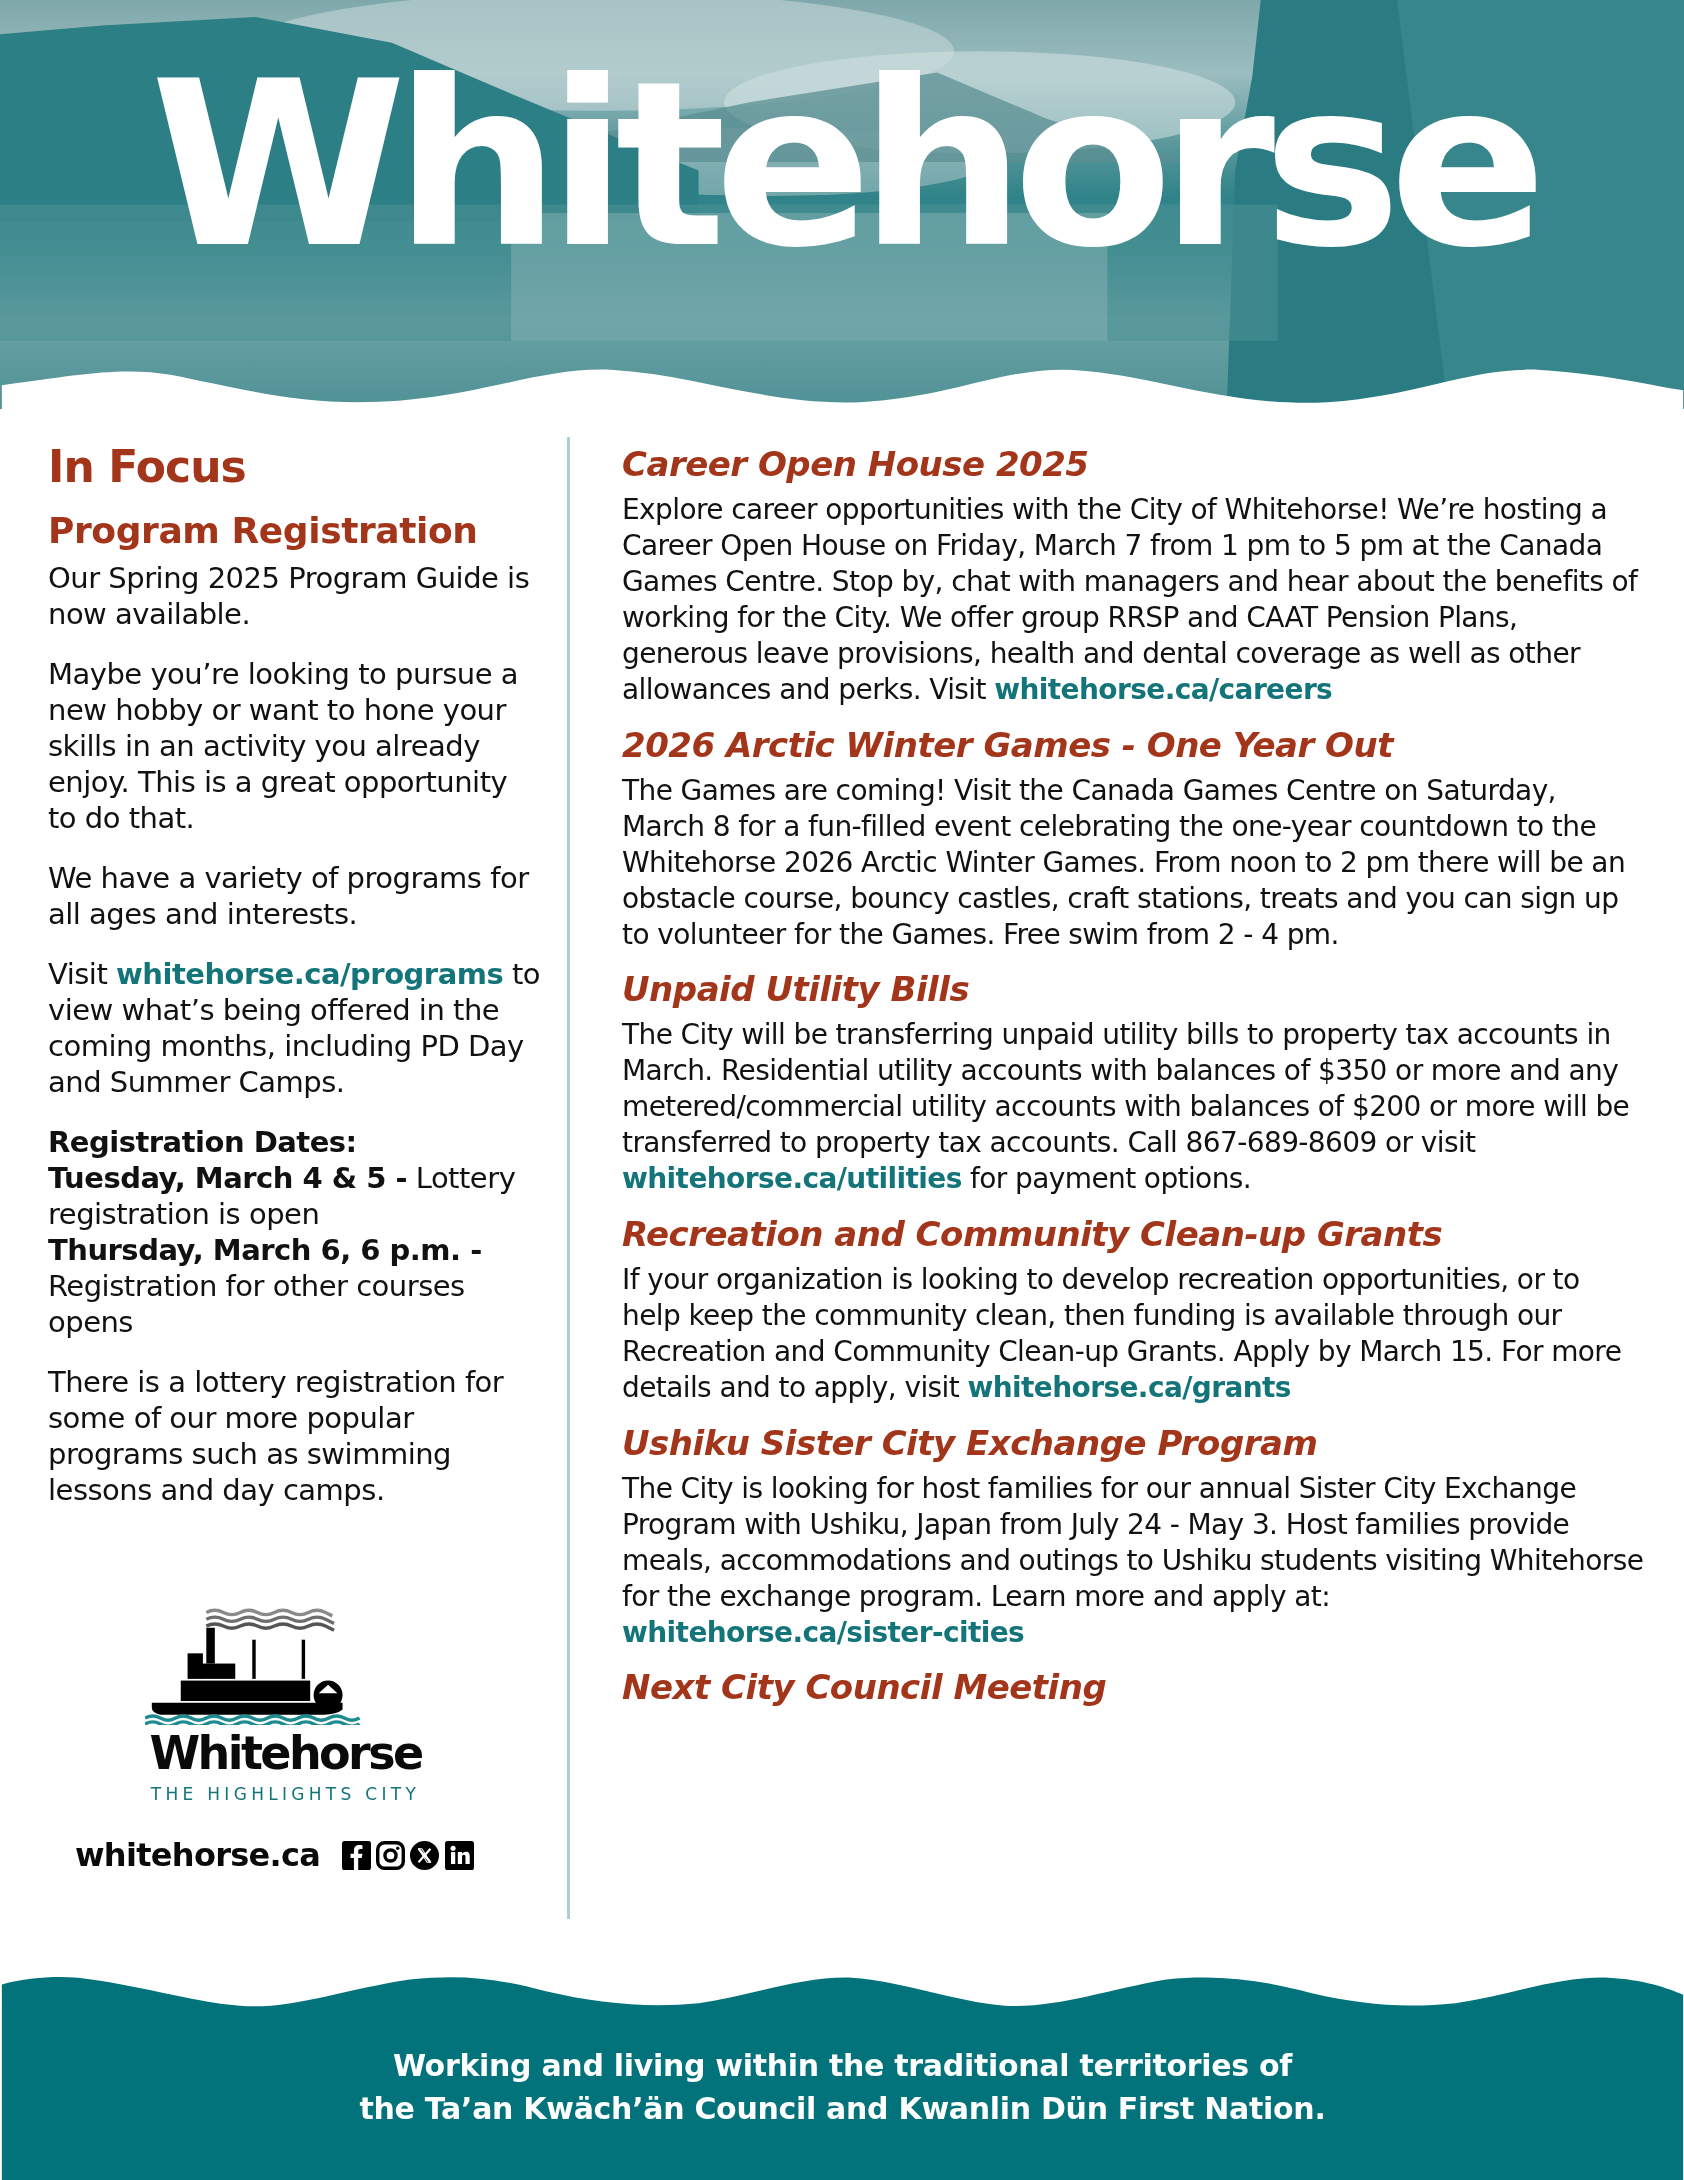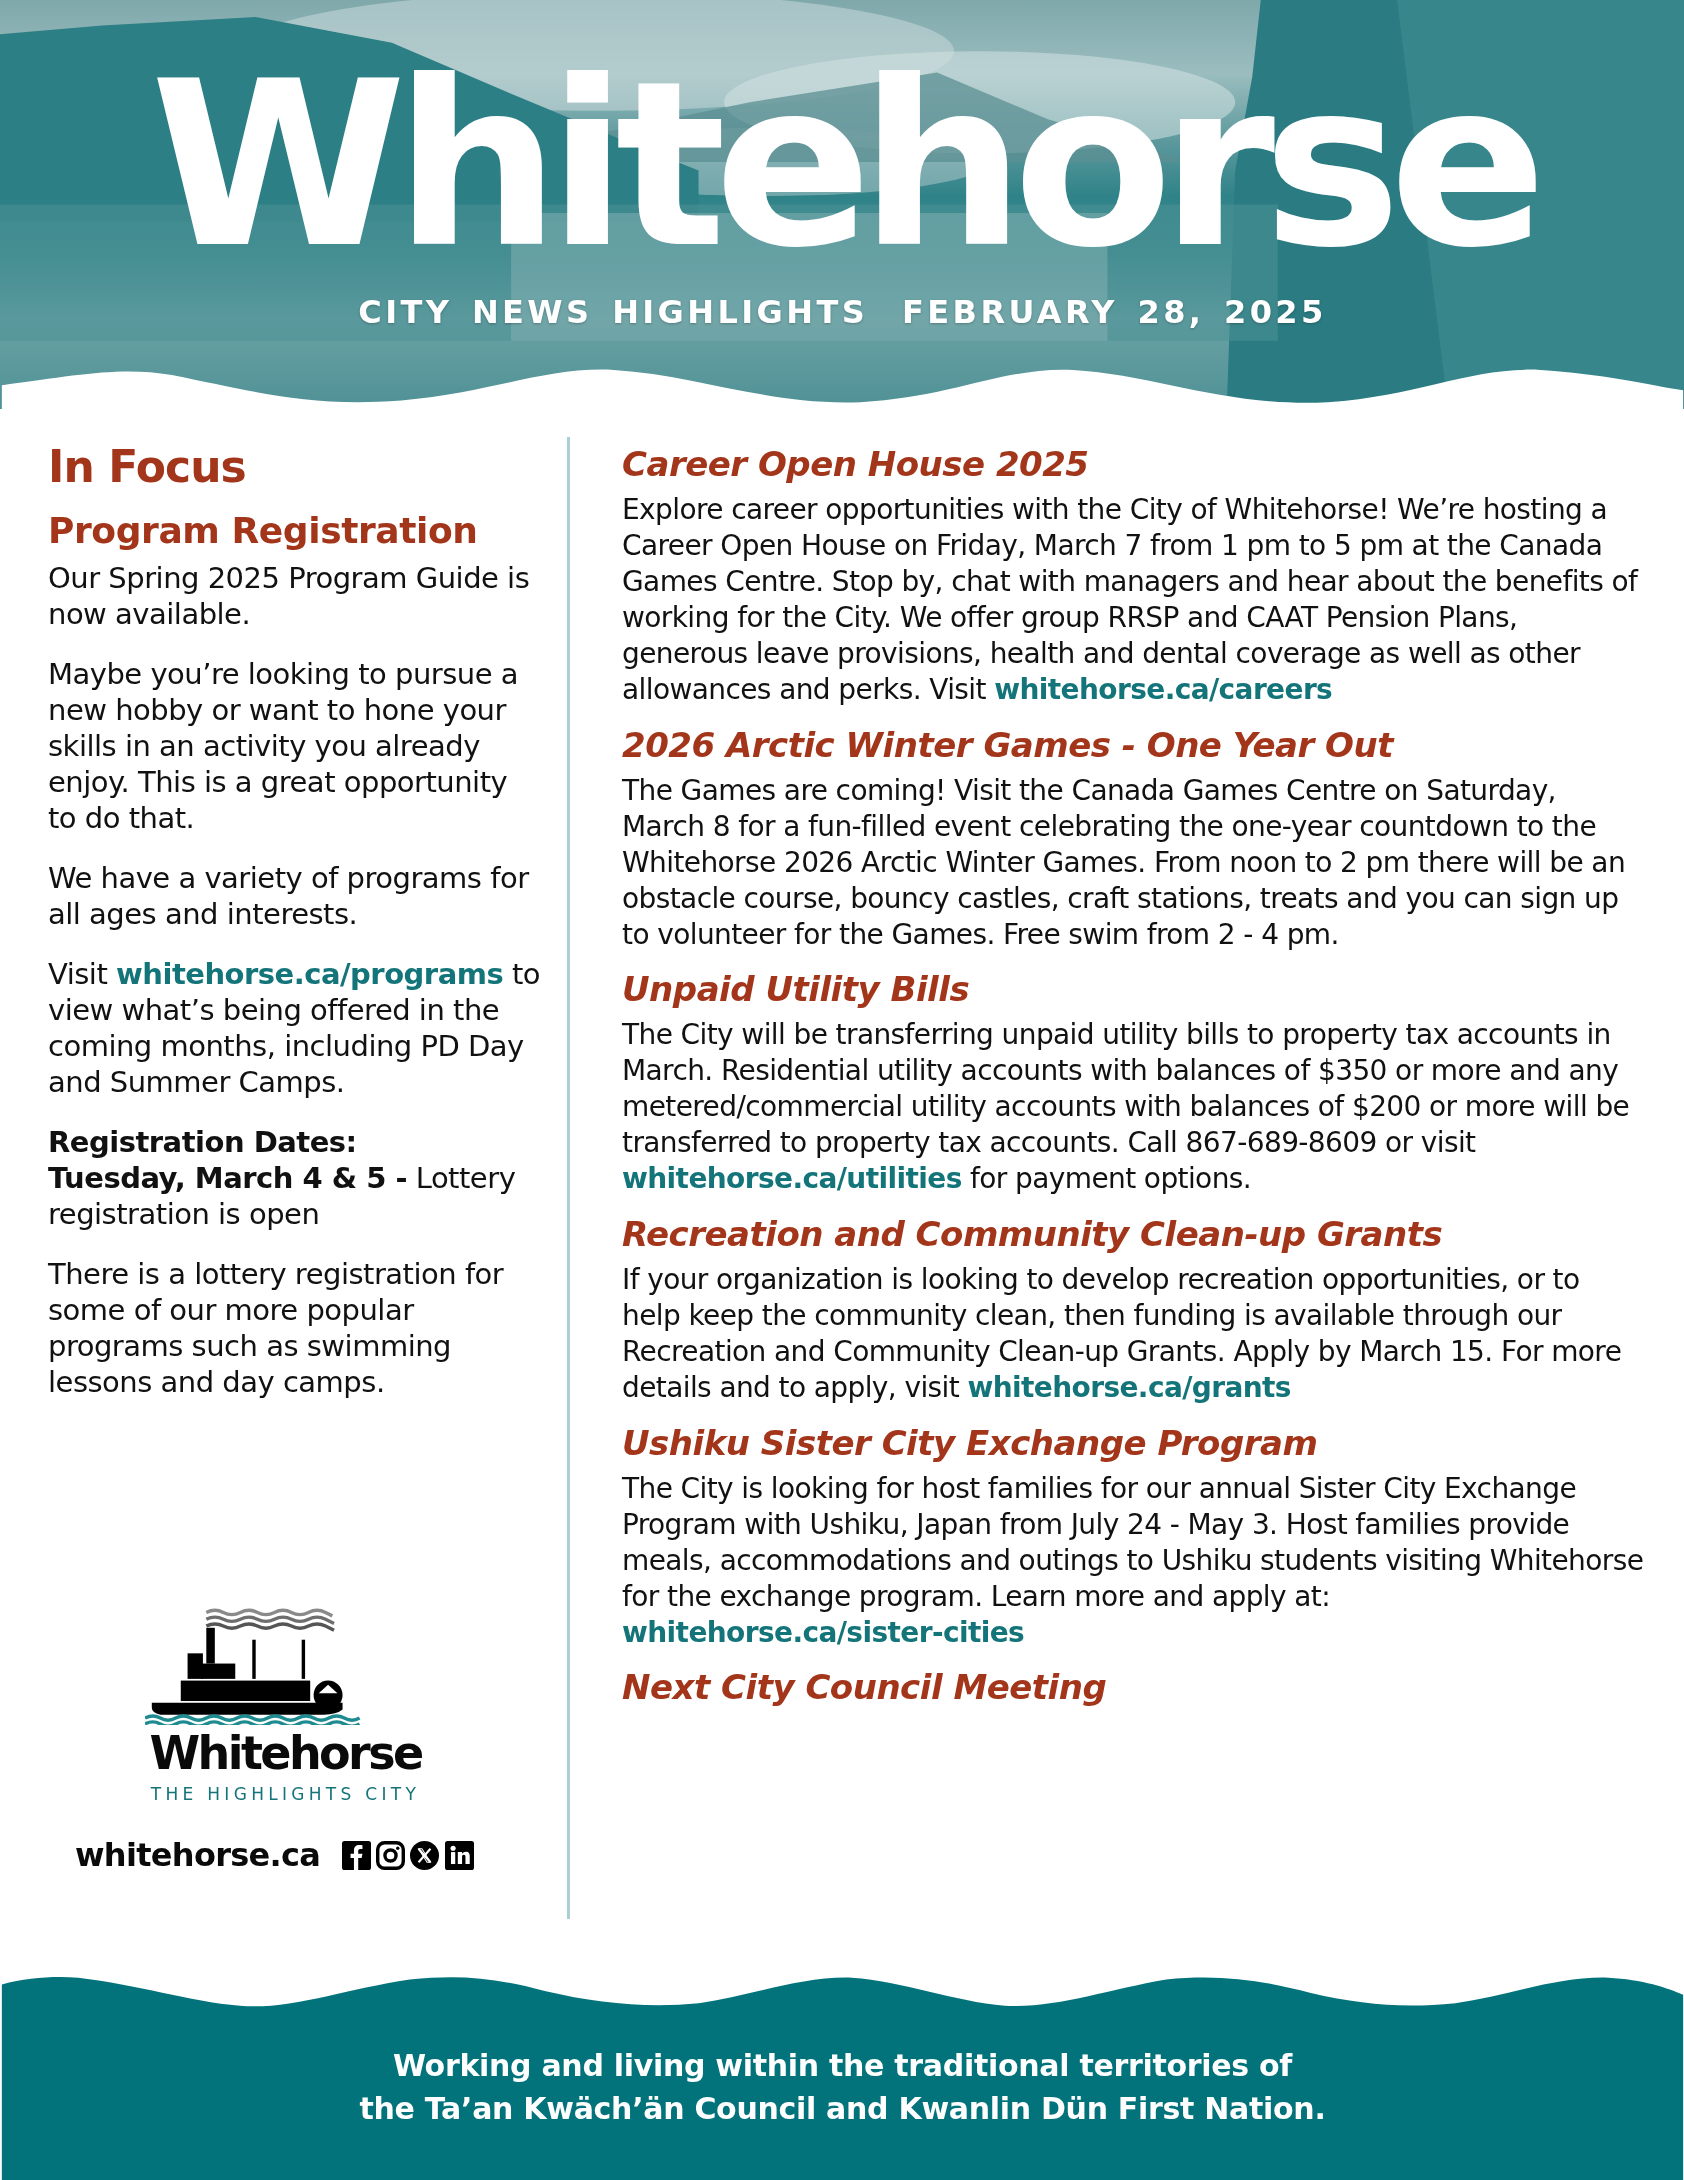--- a/index.html
+++ b/index.html
@@ -74,38 +74,36 @@
 
     <polygon points="0,40 120,30 300,20 460,50 600,110 720,160 820,200 820,260 0,260" fill="#2b7f85"></polygon>
 
     <polygon points="1480,0 1978,0 1978,480 1440,480 1450,200 1470,90" fill="#2a7c82"></polygon>
     <polygon points="1640,0 1978,0 1978,480 1700,480" fill="#3d8a8f" opacity="0.7"></polygon>
 
     <rect x="0" y="240" width="1500" height="160" fill="#4c9196" opacity="0.55"></rect>
     <rect x="600" y="250" width="700" height="150" fill="#8fb5b7" opacity="0.45"></rect>
   </svg>
   <div class="masthead">Whitehorse</div>
-  <div class="subhead">
-    <span>CITY NEWS HIGHLIGHTS</span><span>FEBRUARY 28, 2025</span>
-  </div>
   <svg class="header-wave" width="1685" height="68" viewBox="0 0 1978 80">
     <path d="M0 52 C 90 40, 140 30, 200 40 C 300 60, 360 78, 470 70 C 580 60, 640 30, 720 34 C 820 40, 900 76, 1010 72 C 1120 66, 1180 30, 1260 34 C 1360 40, 1440 78, 1560 72 C 1670 64, 1730 30, 1810 34 C 1880 38, 1940 52, 1978 58 L1978 80 L0 80 Z" fill="#ffffff"></path>
   </svg>
 </header>
 
 <aside class="left">
   <h1 class="in-focus">In Focus</h1>
   <h2 class="prog-title">Program Registration</h2>
   <p class="lp">Our Spring 2025 Program Guide is now available.</p>
   <p class="lp">Maybe you’re looking to pursue a new hobby or want to hone your skills in an activity you already enjoy. This is a great opportunity to do that.</p>
   <p class="lp">We have a variety of programs for all ages and interests.</p>
   <p class="lp"><span>Visit </span><a class="link">whitehorse.ca/programs</a><span> to view what’s being offered in the coming months, including PD Day and Summer Camps.</span></p>
   <div class="reg-block">
     <div><b>Registration Dates:</b></div>
     <div><b>Tuesday, March 4 &amp; 5 -</b><span> Lottery registration is open</span></div>
+    <div><b>Thursday, March 6, 6 p.m. -</b><span> Registration for other courses opens</span></div>
   </div>
   <p class="lp">There is a lottery registration for some of our more popular programs such as swimming lessons and day camps.</p>
 </aside>
 
 <div class="logo">
   <svg width="281" height="128" viewBox="0 0 330 150">
 
     <path d="M72 18 q10 -5 20 0 t20 0 t20 0 t20 0 t20 0 t20 0 t20 0 l8 4" stroke="#8a8a8a" stroke-width="4" fill="none"></path>
     <path d="M72 26 q10 -5 20 0 t20 0 t20 0 t20 0 t20 0 t20 0 t20 0 l10 5" stroke="#6e6e6e" stroke-width="4" fill="none"></path>
     <path d="M72 34 q10 -5 20 0 t20 0 t20 0 t20 0 t20 0 t20 0 t20 0 l10 5" stroke="#555" stroke-width="4" fill="none"></path>

